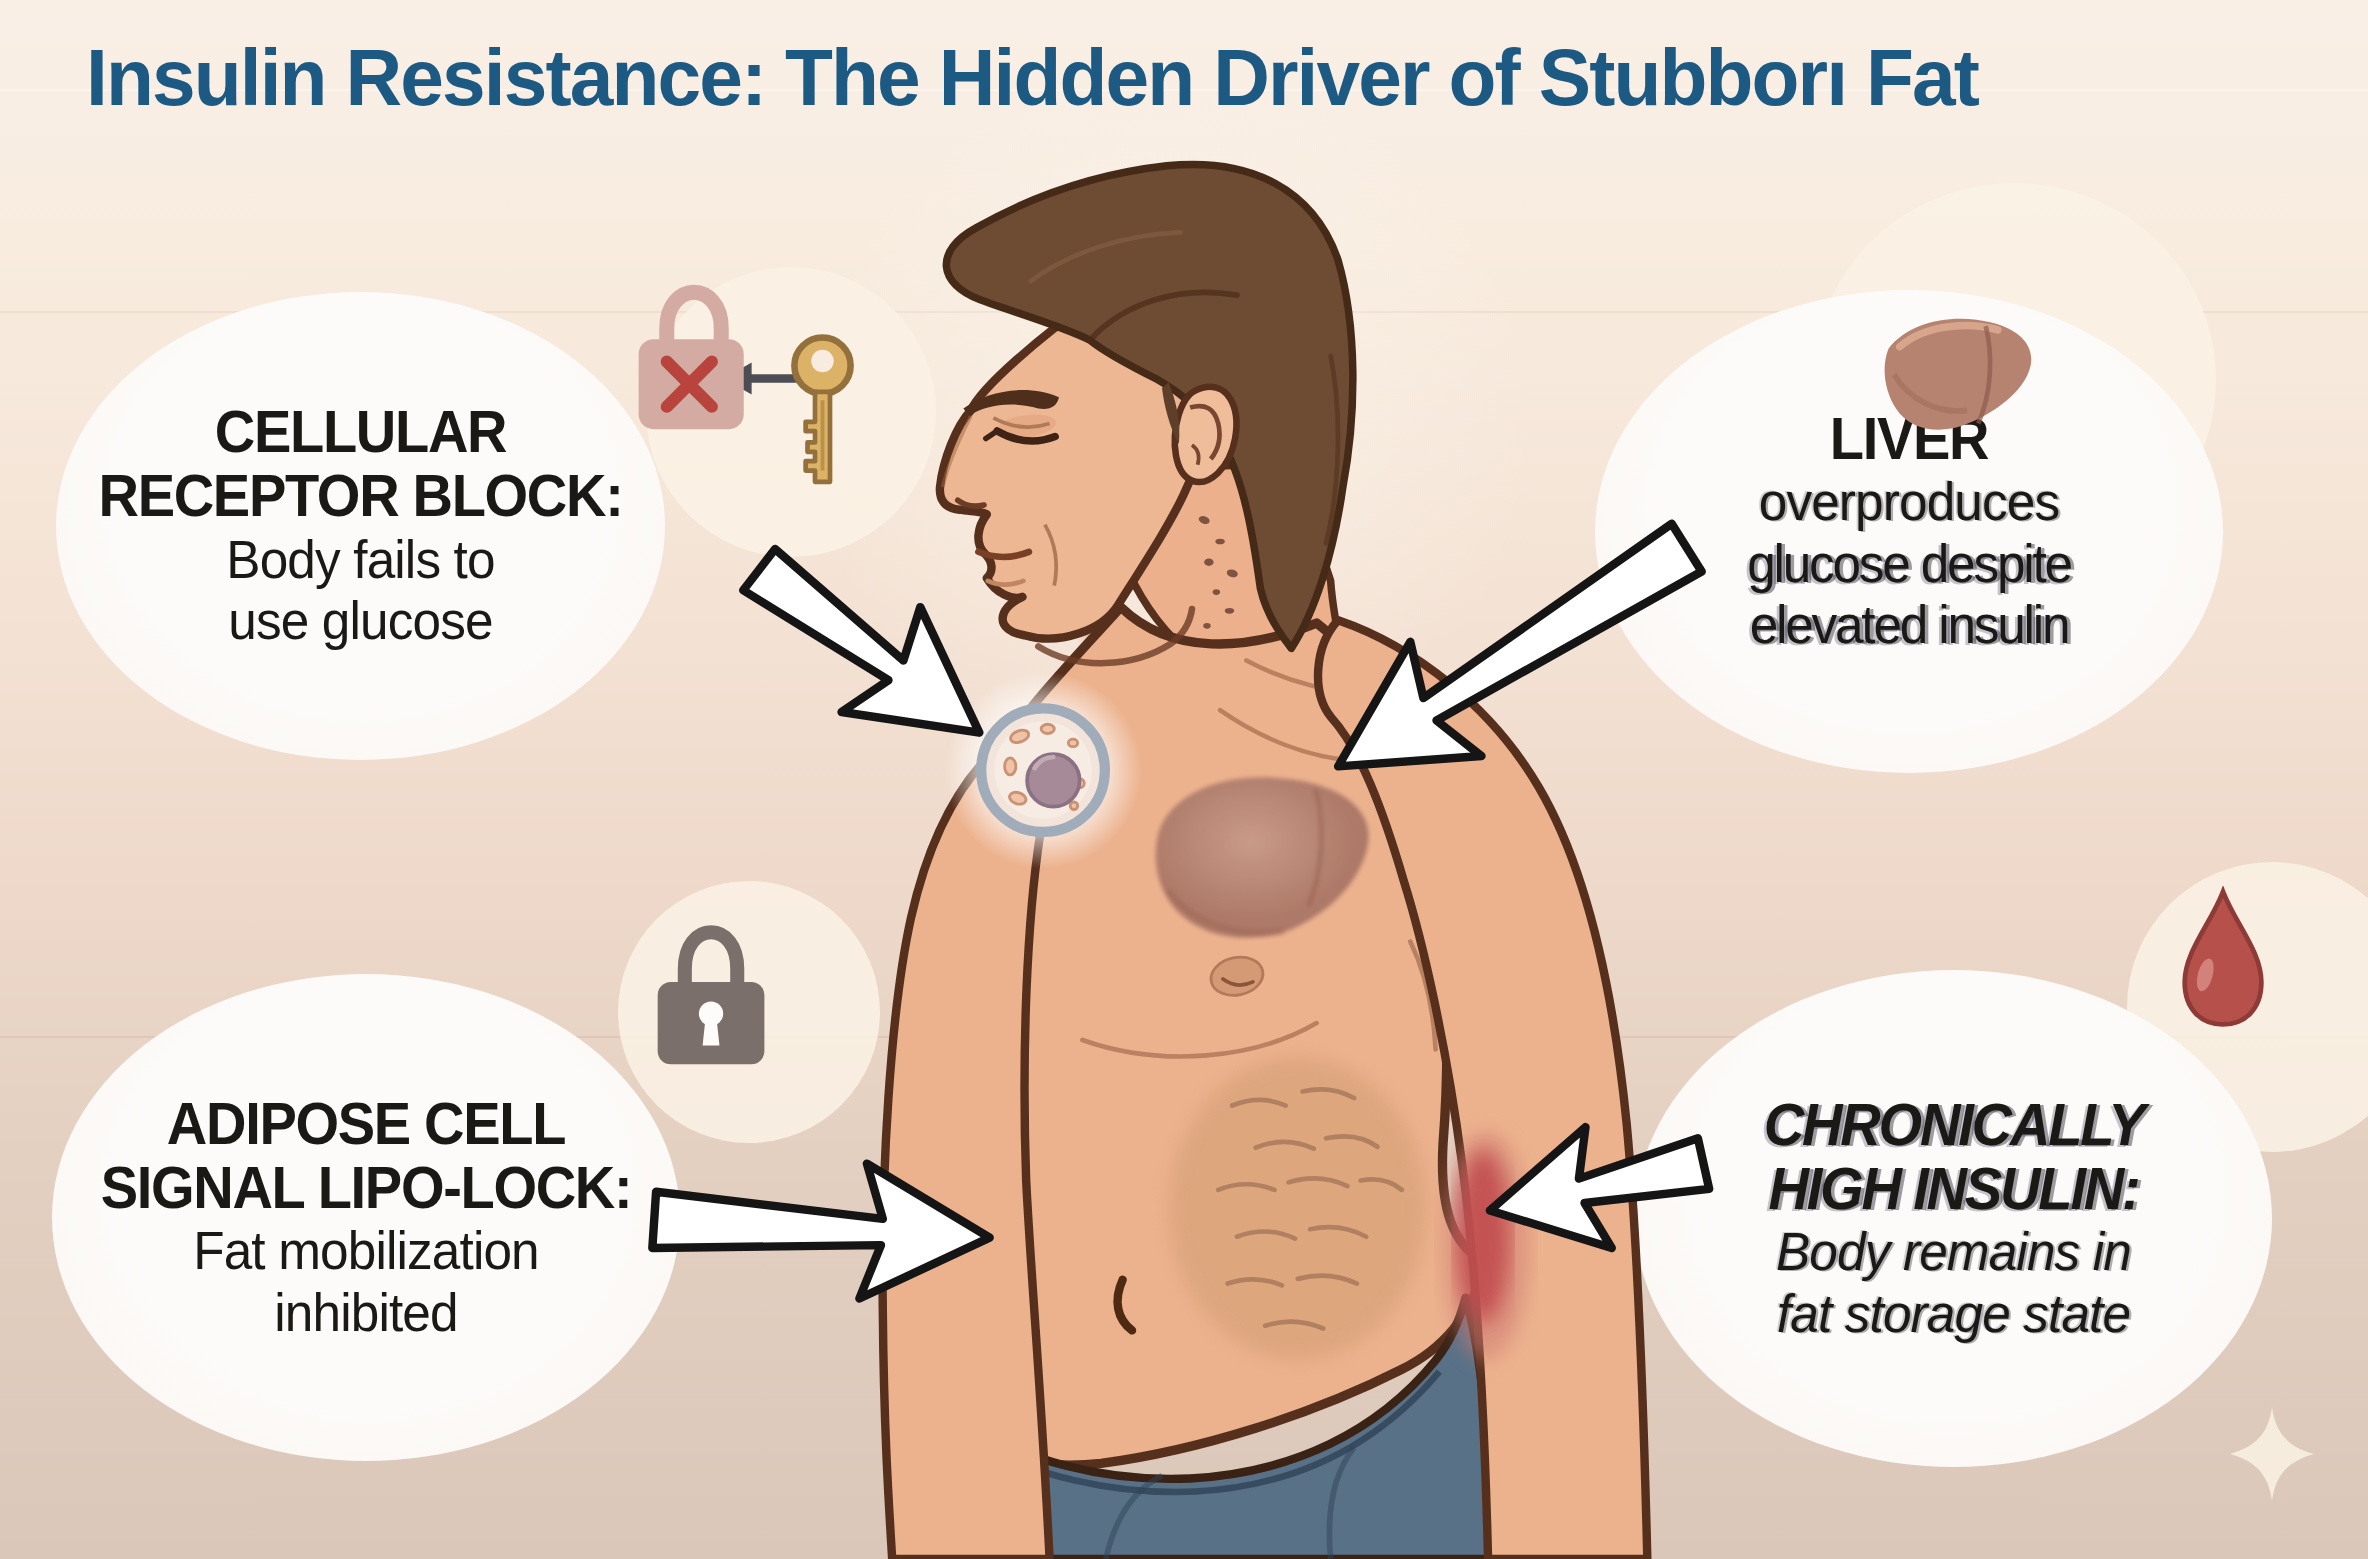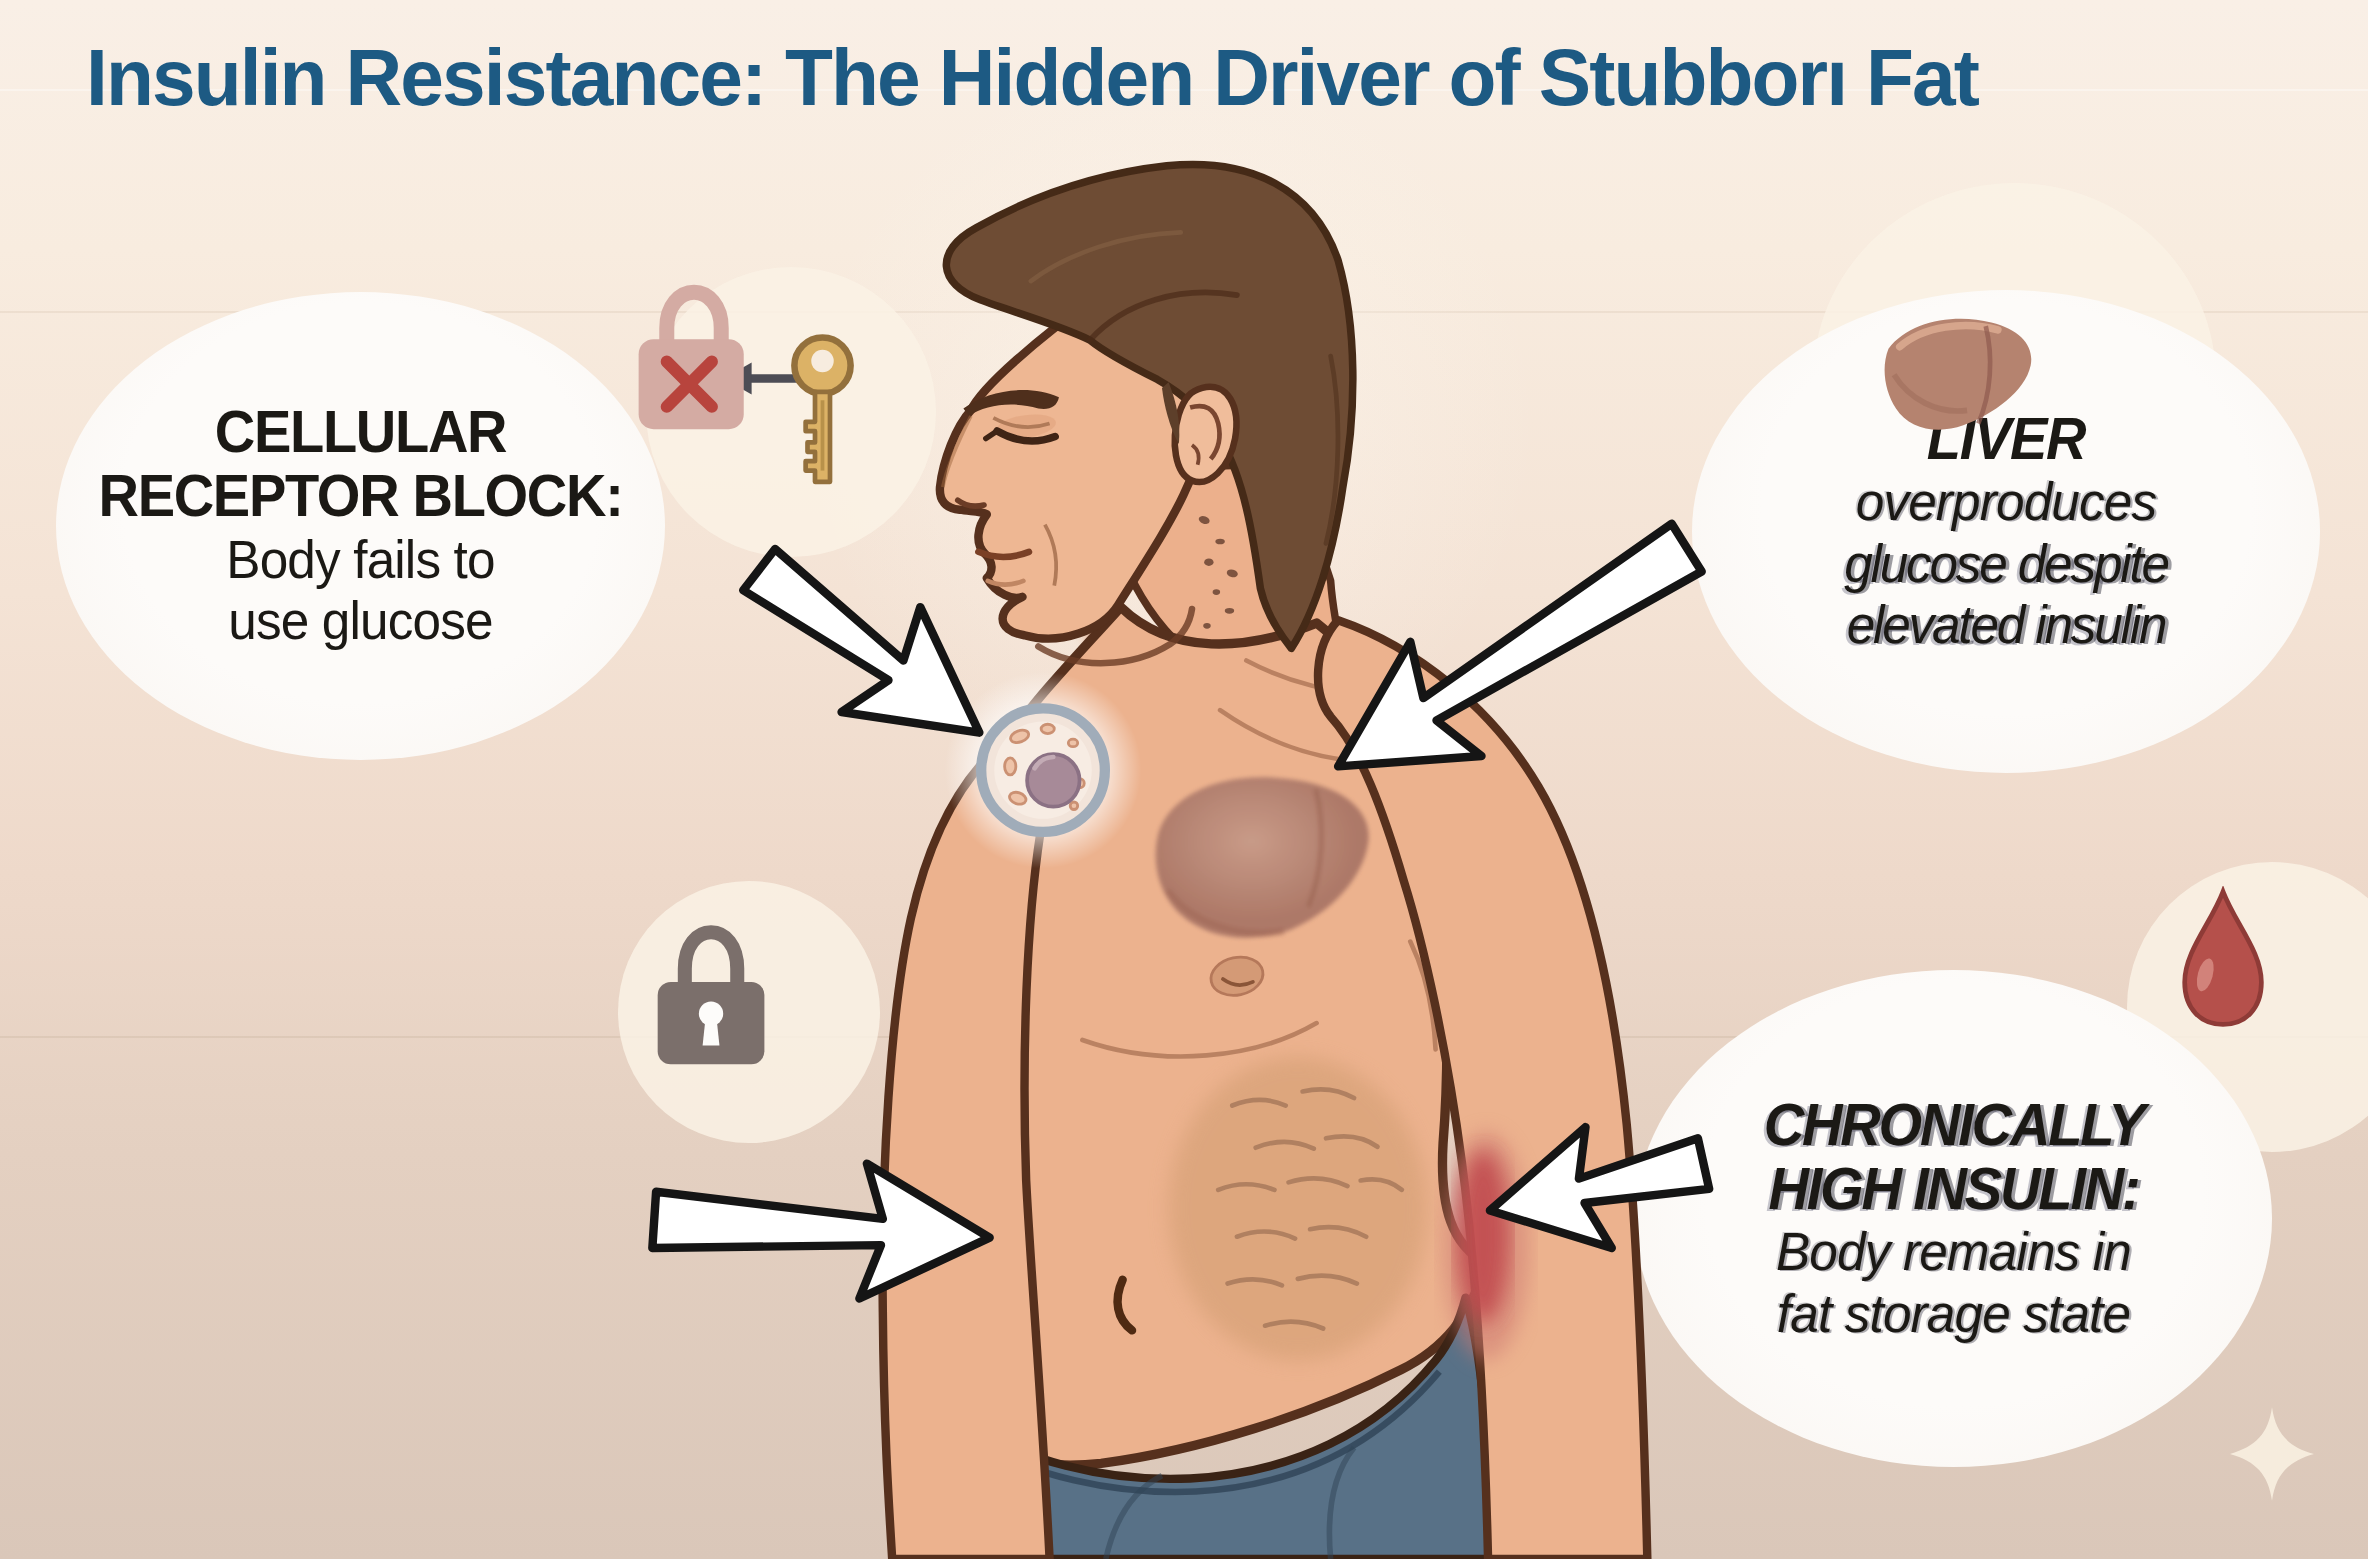--- a/index.html
+++ b/index.html
@@ -45,29 +45,37 @@
 
   <div class="bubble" style="left:56px;top:292px;width:609px;height:468px;">
     <div class="btext">
       <div class="bh">CELLULAR</div>
       <div class="bh">RECEPTOR BLOCK:</div>
       <div class="bb">Body fails to</div>
       <div class="bb">use glucose</div>
     </div>
   </div>
 
-  <div class="bubble" style="left:1692px;top:290px;width:628px;height:483px;font-style:italic;">
+  <div class="bubble" style="left:1595px;top:290px;width:628px;height:483px;">
     <div class="btext">
       <div class="bh">LIVER</div>
       <div class="bb g1">overproduces</div>
       <div class="bb g2">glucose despite</div>
       <div class="bb g2">elevated insulin</div>
     </div>
   </div>
 
+  <div class="bubble" style="left:52px;top:974px;width:628px;height:487px;">
+    <div class="btext">
+      <div class="bh">ADIPOSE CELL</div>
+      <div class="bh">SIGNAL LIPO-LOCK:</div>
+      <div class="bb">Fat mobilization</div>
+      <div class="bb">inhibited</div>
+    </div>
+  </div>
 
   <div class="bubble" style="left:1635px;top:970px;width:637px;height:497px;font-style:italic;">
     <div class="btext">
       <div class="bh g2">CHRONICALLY</div>
       <div class="bh g2">HIGH INSULIN:</div>
       <div class="bb g1">Body remains in</div>
       <div class="bb g1">fat storage state</div>
     </div>
   </div>
 

